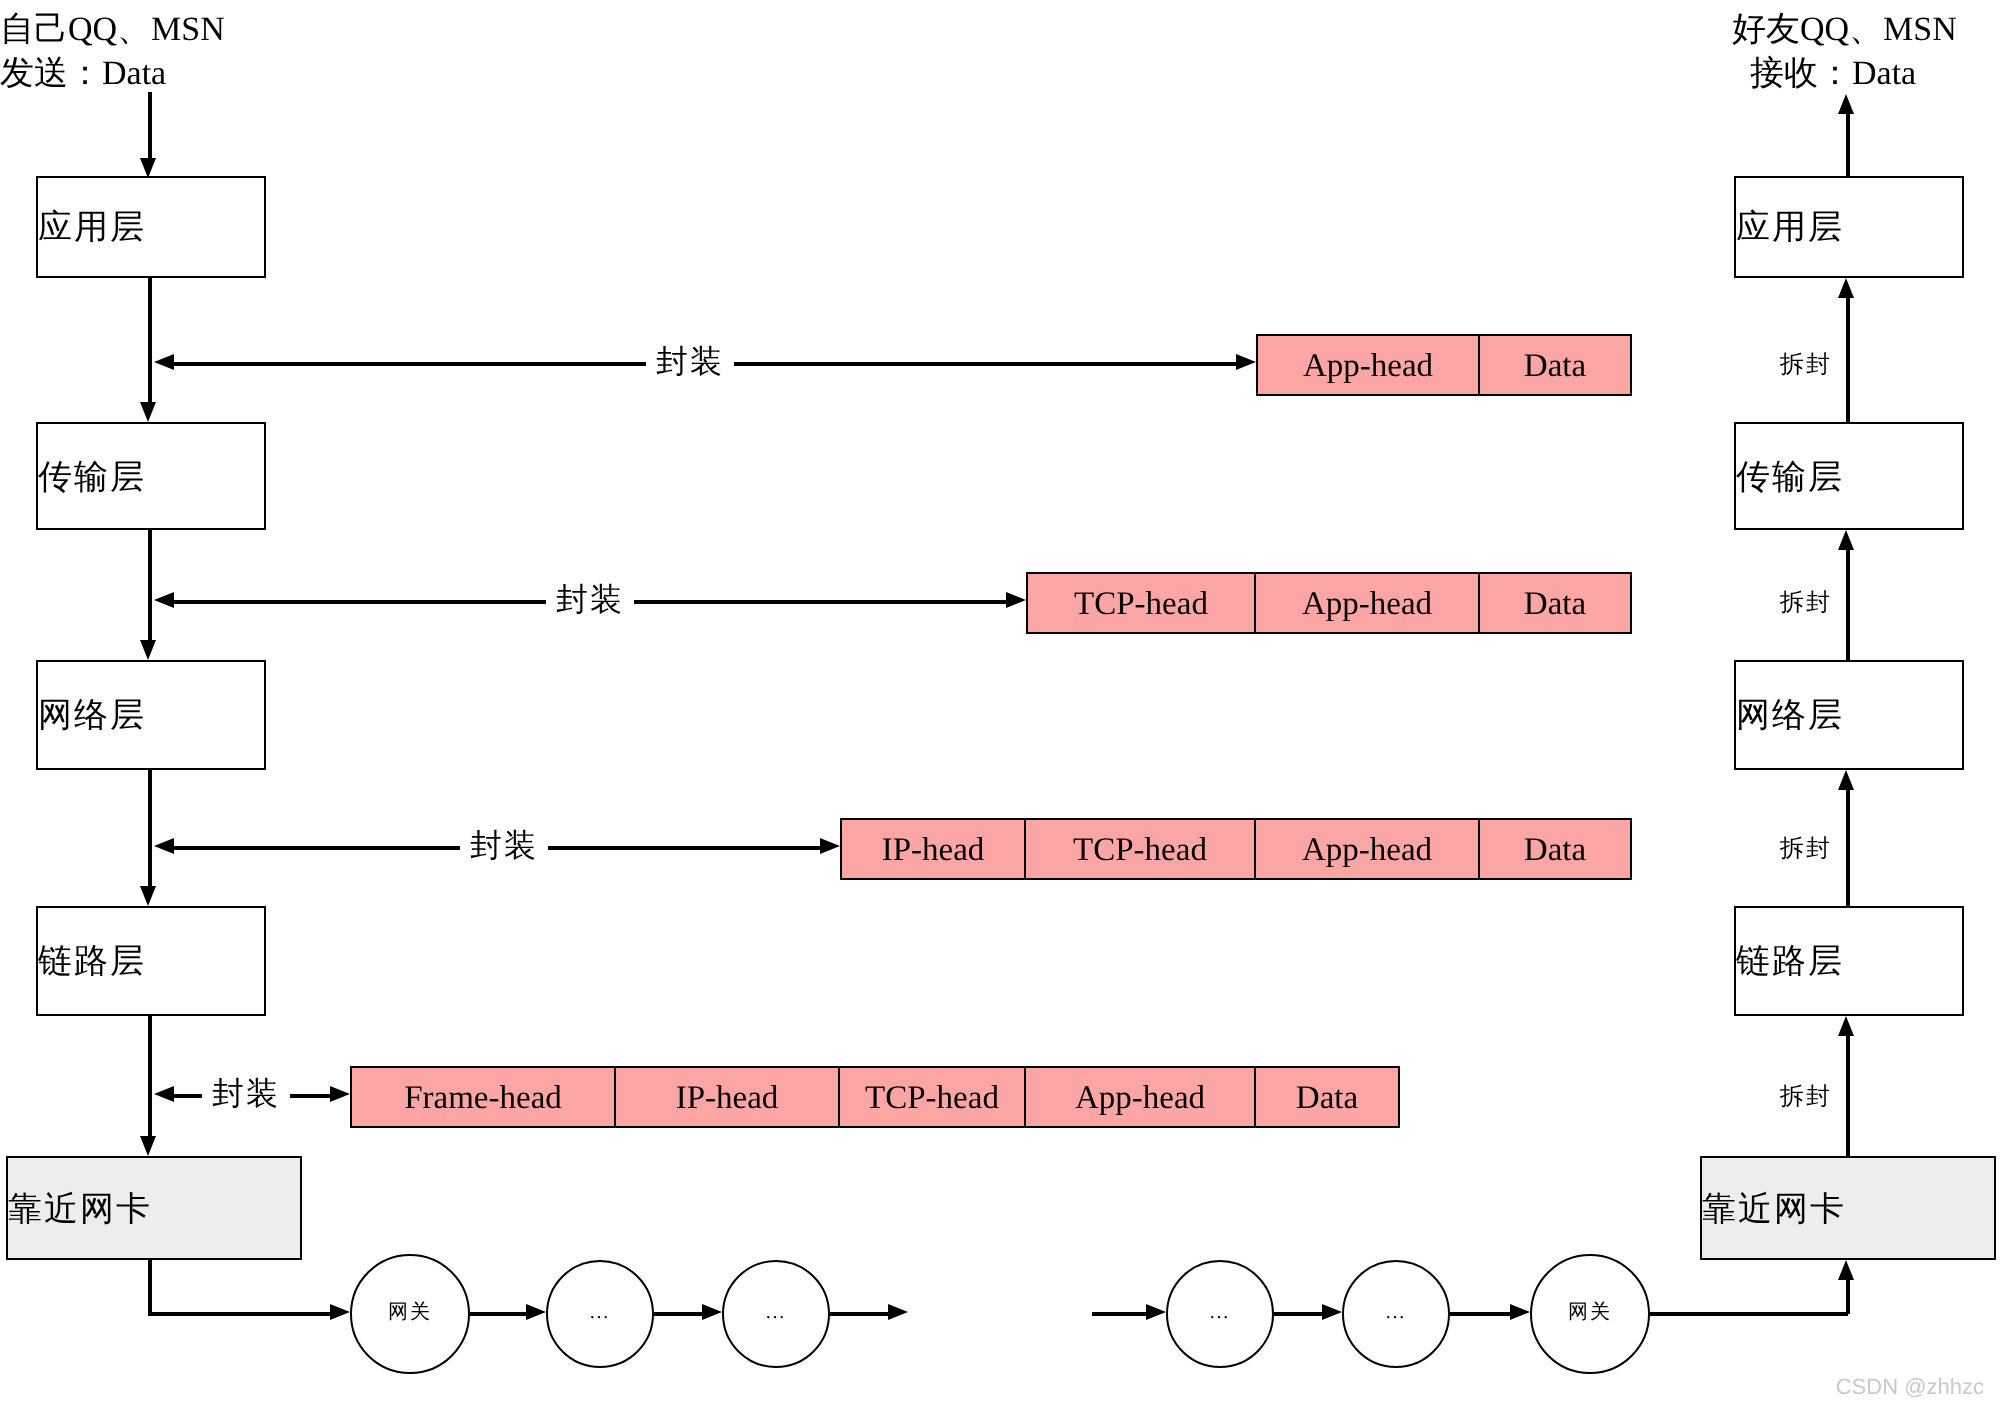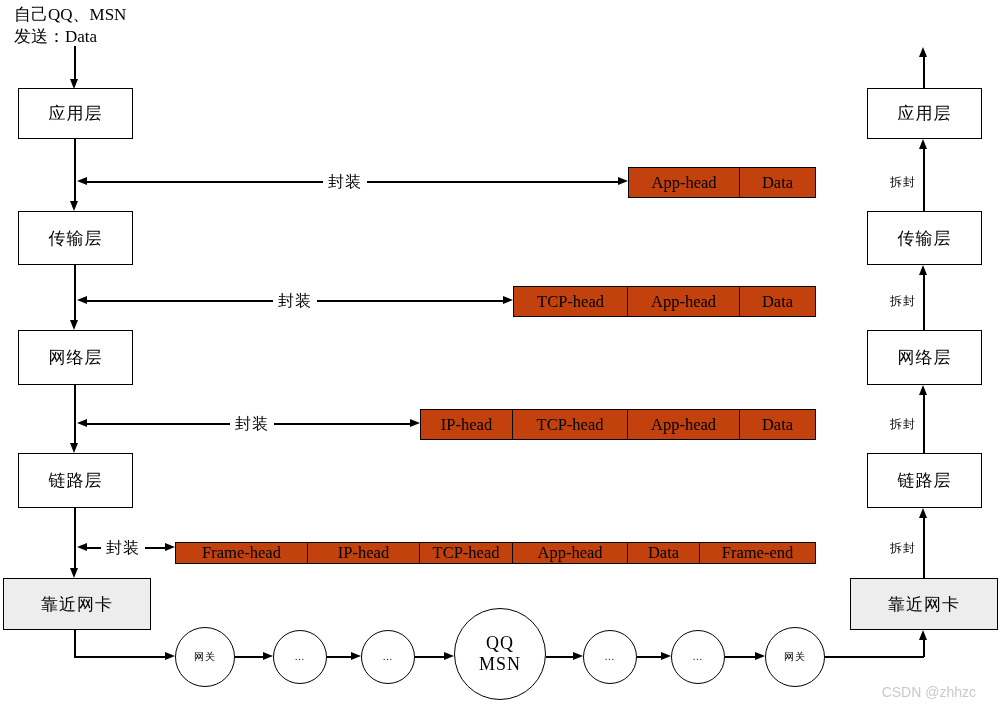--- a/index.html
+++ b/index.html
@@ -1,50 +1,50 @@
 <!DOCTYPE html>
 <html><head>
 <meta charset="utf-8">
 <style>
   * { margin:0; padding:0; box-sizing:border-box; }
   html,body { background:#fff; }
   .stage { position:relative; width:1000px; height:705px; background:#fff; overflow:hidden;
            font-family:"Liberation Serif","DejaVu Serif",serif; color:#000; }
   .box { position:absolute; border:1.6px solid #000; background:#fff; display:flex;
-         align-items:center; justify-content:center; font-size:17px; letter-spacing:1px; }
+         align-items:center; justify-content:flex-start; font-size:17px; letter-spacing:1px; }
   .box.nic { background:#ededed; }
   .vline { position:absolute; width:1.6px; background:#000; }
   .hline { position:absolute; height:1.6px; background:#000; }
   .arrow { position:absolute; width:0; height:0; }
   .arrow.right { border-top:4.5px solid transparent; border-bottom:4.5px solid transparent; border-left:10px solid #000; }
   .arrow.left  { border-top:4.5px solid transparent; border-bottom:4.5px solid transparent; border-right:10px solid #000; }
   .arrow.down  { border-left:4.5px solid transparent; border-right:4.5px solid transparent; border-top:10px solid #000; }
   .arrow.up    { border-left:4.5px solid transparent; border-right:4.5px solid transparent; border-bottom:10px solid #000; }
   .lbl  { position:absolute; font-size:16px; background:#fff; padding:0 5px; transform:translateX(-50%);
           letter-spacing:1px; line-height:20px; }
   .lblr { position:absolute; font-size:12px; transform:translateX(-50%); letter-spacing:1px; line-height:20px; }
   .packet { position:absolute; display:flex; height:31px; }
   .pcell { border:1.6px solid #000; border-left-width:0; display:flex; align-items:center;
-           justify-content:center; font-size:16.5px; background:#c2410c; }
+           justify-content:center; font-size:16.5px; background:#fca5a5; }
   .pcell:first-child { border-left-width:1.6px; }
   .circle { position:absolute; border:1.6px solid #000; border-radius:50%; background:#fff;
             display:flex; flex-direction:column; align-items:center; justify-content:center;
             font-size:10px; line-height:1.15; letter-spacing:1px; }
   .title { position:absolute; font-size:17px; line-height:22px; }
   .title .ln { display:block; }
   .title .ind { margin-left:9px; }
-  .watermark { position:absolute; right:24px; bottom:5px; font-size:14px; color:#c9c9c9;
+  .watermark { position:absolute; right:8px; bottom:5px; font-size:11px; color:#c9c9c9;
                font-family:"Liberation Sans","DejaVu Sans",sans-serif; }
 </style>
 </head>
 <body>
 
 <div class="stage">
 
-  <div class="title" style="left:14px; top:4px;">
+  <div class="title" style="left:0; top:4px;">
     <span class="ln">自己QQ、MSN</span>
     <span class="ln">发送：Data</span>
   </div>
 
   <div class="vline" style="left:74px; top:46px; height:34px;"></div>
   <div class="arrow down" style="left:70px; top:79px;"></div>
 
   <div class="box" style="left:18px; top:88px; width:115px; height:51px;">
     <span>应用层</span>
   </div>
@@ -108,29 +108,32 @@
     <div class="pcell" style="width:76px;">Data</div>
   </div>
 
   <div class="packet" style="left:420px; top:409px;">
     <div class="pcell" style="width:93px;">IP-head</div>
     <div class="pcell" style="width:115px;">TCP-head</div>
     <div class="pcell" style="width:112px;">App-head</div>
     <div class="pcell" style="width:76px;">Data</div>
   </div>
 
-  <div class="packet" style="left:175px; top:533px;align-items:flex-end;">
+  <div class="packet" style="left:175px; top:533px;">
     <div class="pcell" style="width:133px;">Frame-head</div>
     <div class="pcell" style="width:112px;">IP-head</div>
     <div class="pcell" style="width:93px;">TCP-head</div>
     <div class="pcell" style="width:115px;">App-head</div>
     <div class="pcell" style="width:72px;">Data</div>
-    <div class="pcell" style="width:116px;">Frame-end</div>
-  </div>
-
+  </div>
+
+  <div class="title" style="left:866px; top:4px;">
+    <span class="ln">好友QQ、MSN</span>
+    <span class="ln ind">接收：Data</span>
+  </div>
 
   <div class="arrow up" style="left:919px; top:47px;"></div>
   <div class="vline" style="left:923px; top:56px; height:32px;"></div>
 
   <div class="box" style="left:867px; top:88px; width:115px; height:51px;">
     <span>应用层</span>
   </div>
 
   <div class="arrow up" style="left:919px; top:139px;"></div>
   <div class="vline" style="left:923px; top:148px; height:63px;"></div>
@@ -185,24 +188,20 @@
   <div class="hline" style="left:327px; top:656px; width:24px;"></div>
   <div class="arrow right" style="left:351px; top:652px;"></div>
 
   <div class="circle" style="left:361px; top:630px; width:54px; height:54px;">
     <span>…</span>
   </div>
 
   <div class="hline" style="left:415px; top:656px; width:29px;"></div>
   <div class="arrow right" style="left:444px; top:652px;"></div>
 
-  <div class="circle" style="left:454px; top:608px; width:92px; height:92px; font-size:18px;">
-    <span>QQ</span>
-    <span>MSN</span>
-  </div>
 
   <div class="hline" style="left:546px; top:656px; width:27px;"></div>
   <div class="arrow right" style="left:573px; top:652px;"></div>
 
   <div class="circle" style="left:583px; top:630px; width:54px; height:54px;">
     <span>…</span>
   </div>
 
   <div class="hline" style="left:637px; top:656px; width:24px;"></div>
   <div class="arrow right" style="left:661px; top:652px;"></div>

